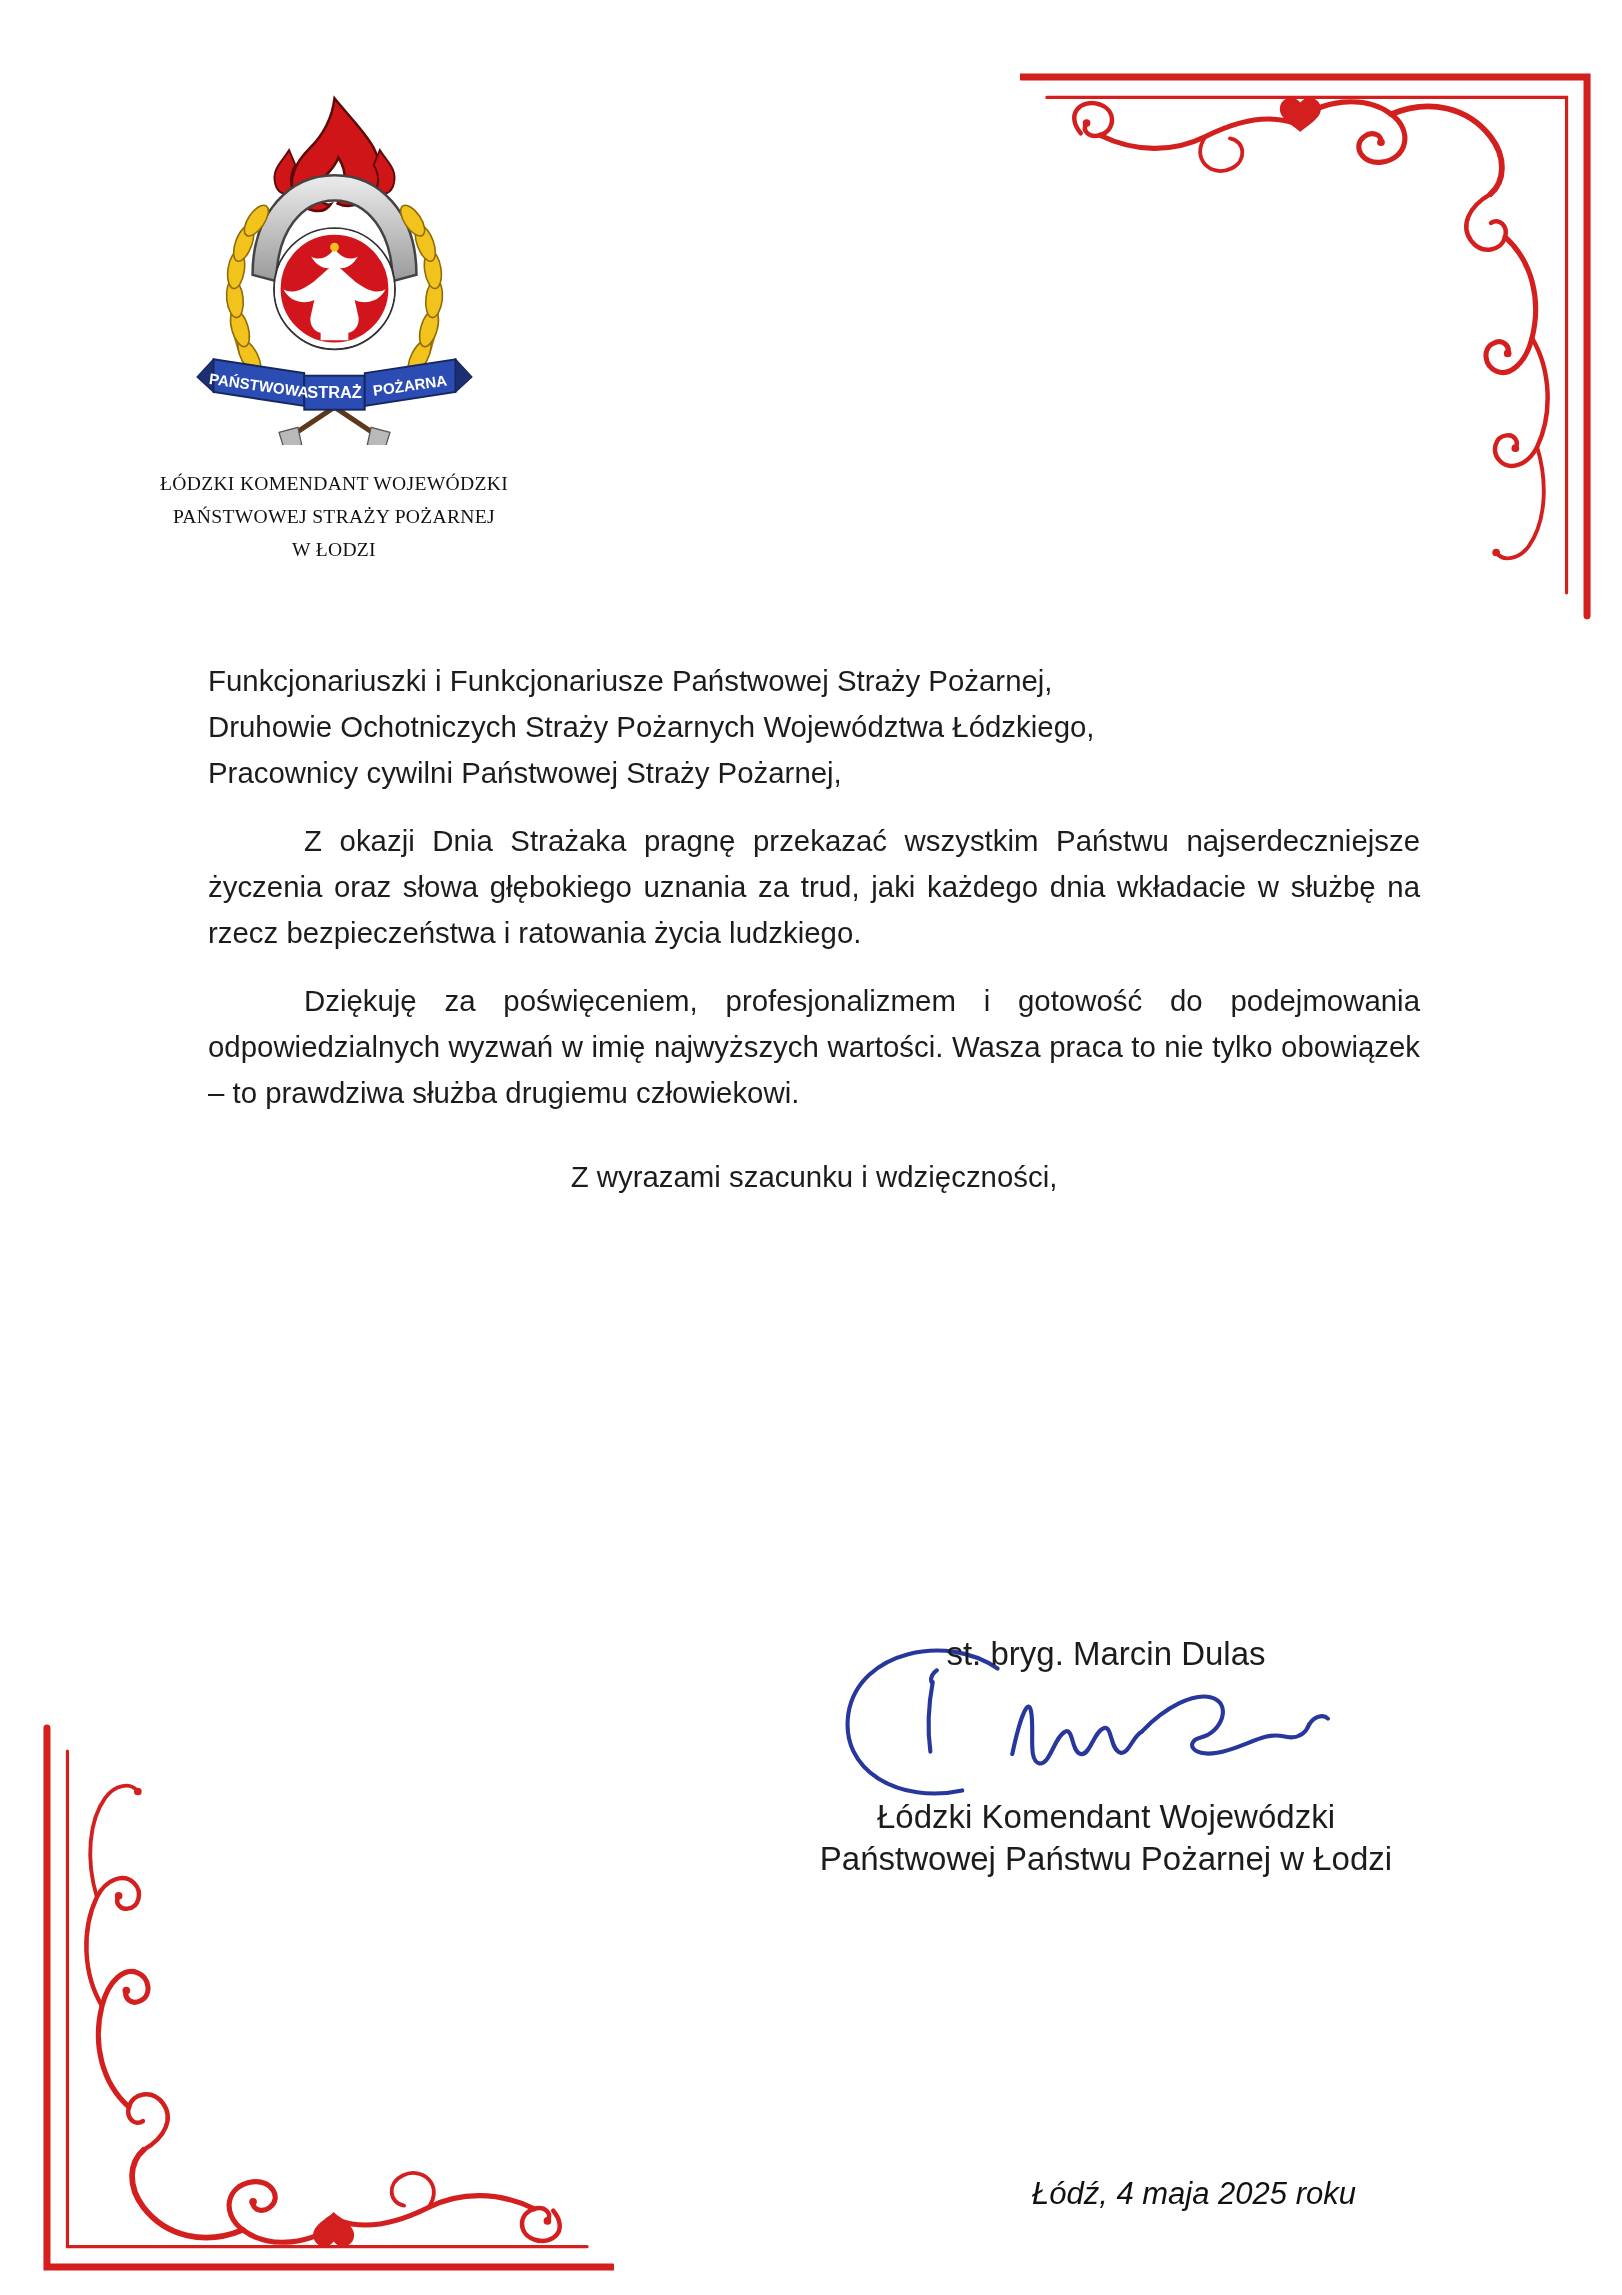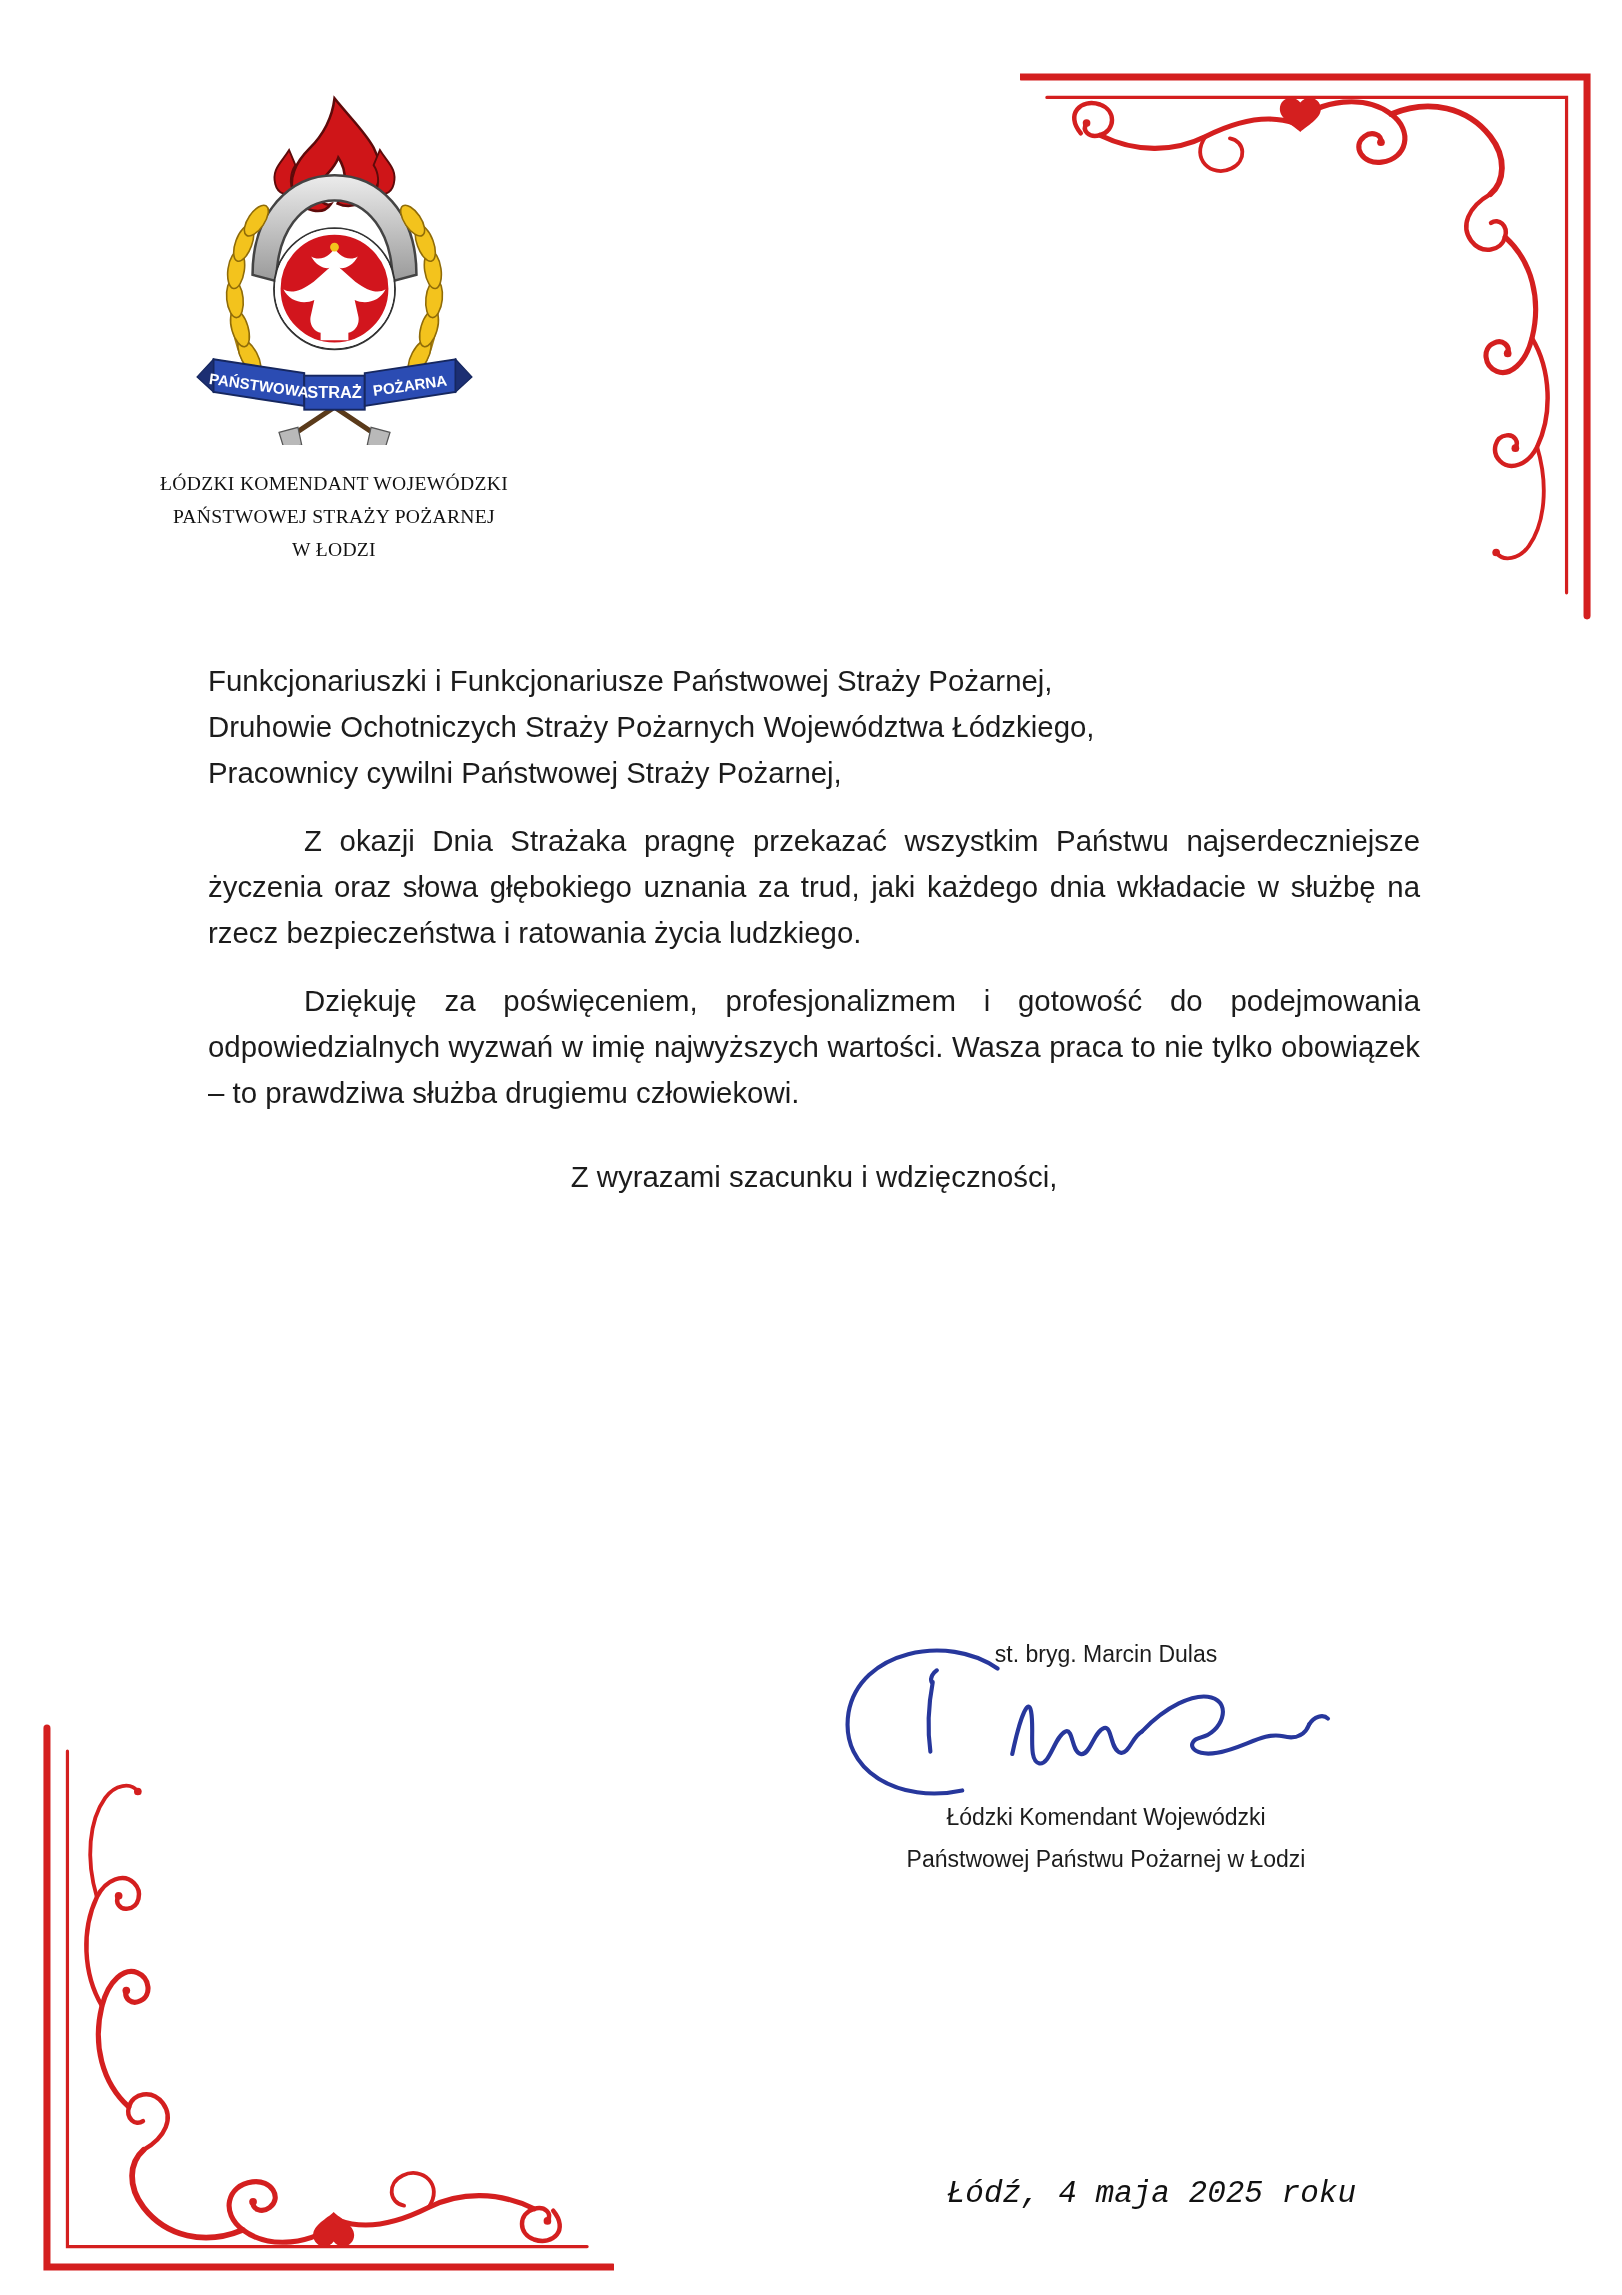--- a/index.html
+++ b/index.html
@@ -31,30 +31,30 @@
   .letter-body{
     position:absolute;left:208px;top:658px;width:1212px;
     font-size:29.4px;line-height:46px;
   }
   .salutation p{margin:0;text-align:left;}
   .para{margin:22px 0 0 0;text-indent:96px;text-align:justify;}
   .closing{margin:38px 0 8px 0;text-align:center;}
   
   .sig-block{
     position:absolute;left:779px;top:1633px;width:654px;
-    text-align:center;font-size:23px;line-height:42px;
+    text-align:center;font-size:33px;line-height:42px;
   }
   .sig-name{position:relative;z-index:2;}
   .sig-svg{display:block;margin:-39px auto 0 auto;position:relative;z-index:1;}
   .sig-titles{margin-top:-17px;position:relative;z-index:2;}
   .sig-titles div{margin:0;}
   
   .date-line{
     position:absolute;top:2176px;right:267px;
-    font-family:Liberation Mono, monospace;
+    font-family:Liberation Sans, sans-serif;
     font-style:italic;
     font-size:31px;
     color:#111;
   }
 </style>
 </head>
 <body>
 
 <div class="page">
 

